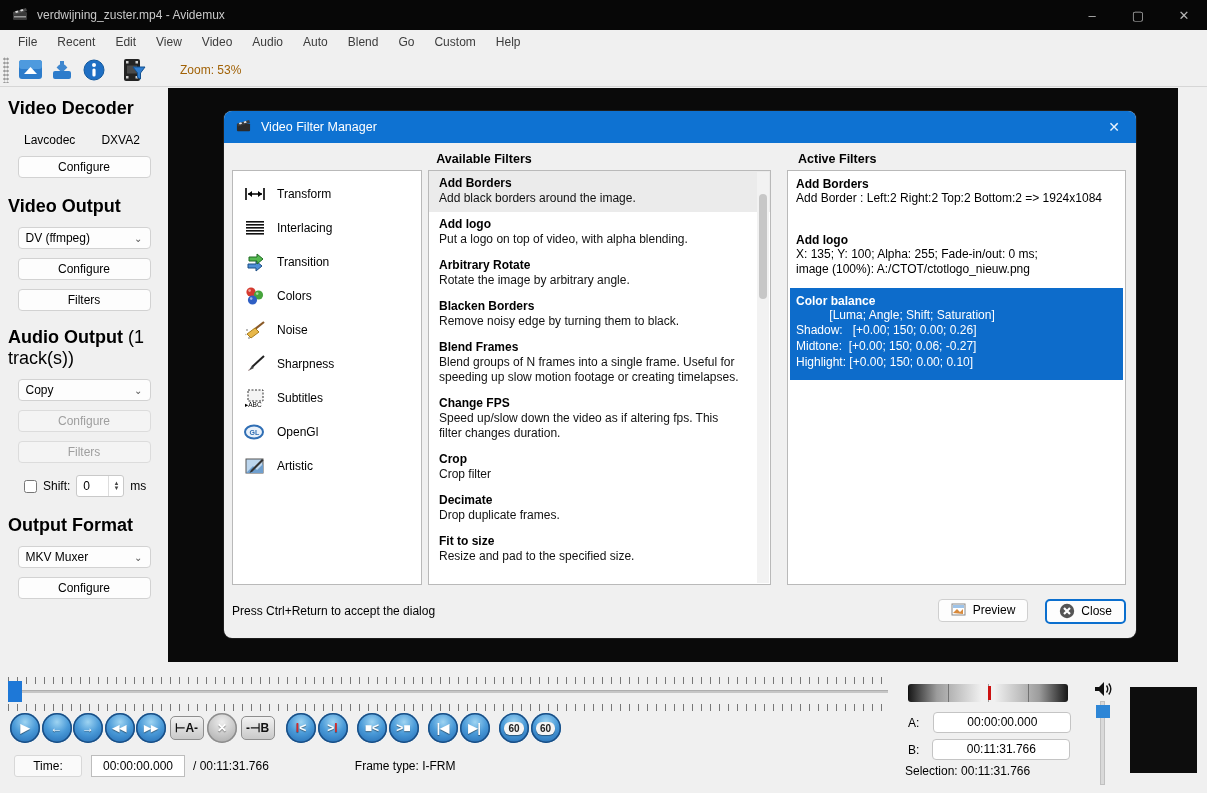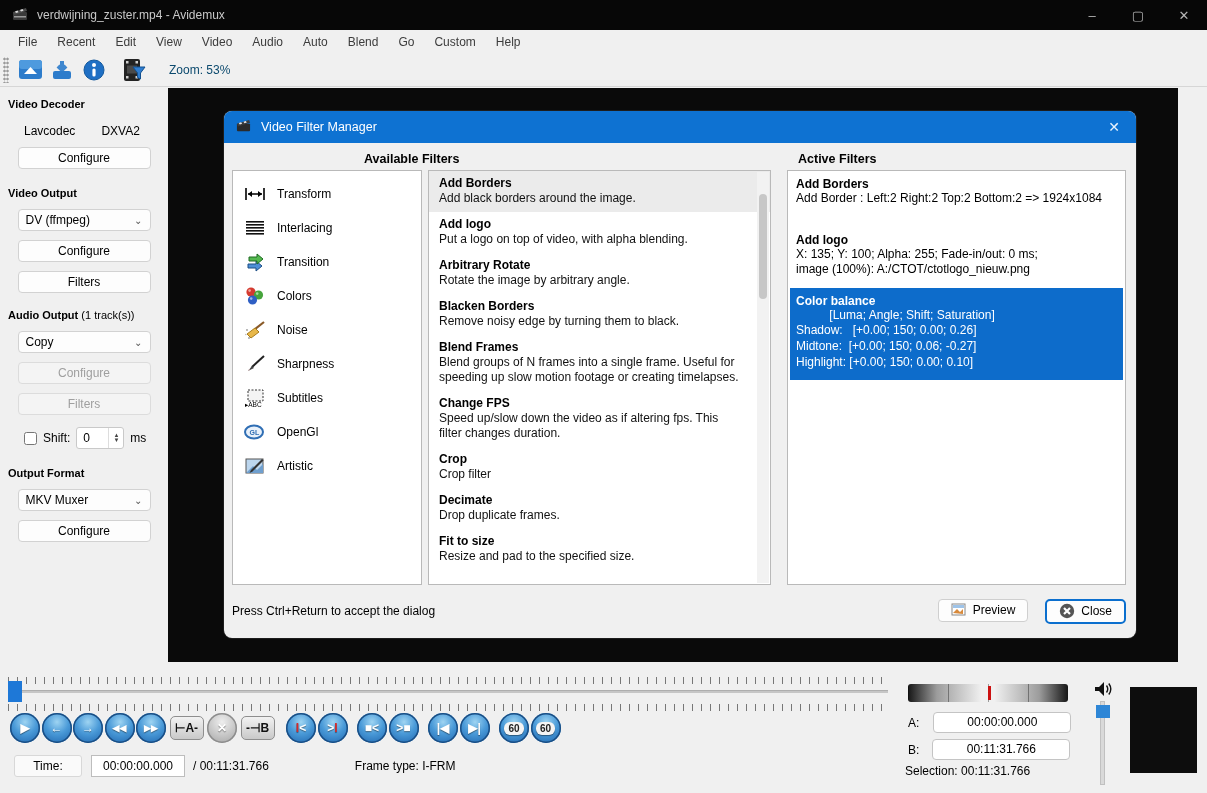--- a/index.html
+++ b/index.html
@@ -14,25 +14,25 @@
   .winbtn { width:46px; height:30px; display:flex; align-items:center; justify-content:center; color:#b5b5b5; font-size:13px; }
 
   
   .menubar { position:absolute; top:30px; left:0; right:0; height:23px; background:#f0f0f0; display:flex; align-items:center; padding-left:8px; }
   .menuitem { padding:3px 10px; color:#3c3c3c; }
 
   
   .toolbar { position:absolute; top:53px; left:0; right:0; height:34px; background:#f0f0f0; border-bottom:1px solid #d6d6d6; display:flex; align-items:center; }
   .tb-grip { width:6px; height:26px; margin:0 6px 0 3px; background-image:radial-gradient(#9a9a9a 1px, transparent 1.2px); background-size:3px 4px; }
   .tb-btn { width:30px; height:28px; display:flex; align-items:center; justify-content:center; margin-right:2px; }
-  .tb-zoom { margin-left:18px; color:#0c4a6e; }
+  .tb-zoom { margin-left:29px; color:#a16207; }
 
   
   .sidebar { position:absolute; top:88px; left:0; width:168px; bottom:118px; background:#f0f0f0; padding:8px 0 0 0; }
-  .sb-h { font-weight:bold; font-size:11px; padding:2px 0 0 8px; }
+  .sb-h { font-weight:bold; font-size:18px; padding:2px 0 0 8px; }
   .sb-row { display:flex; gap:26px; padding:14px 0 0 24px; }
   .sb-btn { display:block; width:133px; margin:9px auto 0 auto; height:22px; line-height:20px; text-align:center; background:#fdfdfd; border:1px solid #d2d2d2; border-radius:4px; }
   .sb-btn.disabled { color:#9f9f9f; background:#f4f4f4; border-color:#dcdcdc; }
   .sb-select { display:flex; justify-content:space-between; align-items:center; width:133px; margin:10px auto 0 auto; height:22px; background:#fdfdfd; border:1px solid #d2d2d2; border-radius:4px; padding:8px 7px; }
   .sb-select .chev { color:#555; font-size:10px; }
   .sb-gap { height:10px; }
   .shift-row { display:flex; align-items:center; margin:12px 0 0 24px; gap:6px; }
   .shift-row input[type=checkbox] { width:13px; height:13px; }
   .spin { width:48px; height:22px; border:1px solid #c9c9c9; border-radius:3px; background:#fff; display:flex; }
   .spin .val { flex:1; padding:3px 0 0 6px; }
@@ -41,21 +41,21 @@
   
   .videoarea { position:absolute; top:88px; left:168px; width:1010px; height:574px; background:#0a0a0a; }
 
   
   .dialog { position:absolute; top:111px; left:224px; width:912px; height:527px; background:#f0f0f0; border-radius:8px; box-shadow:0 0 0 1px #1d1d1d; }
   .dlg-titlebar { height:32px; background:#0e72d2; border-radius:8px 8px 0 0; display:flex; align-items:center; color:#fff; }
   .dlg-titlebar .appicon { margin:0 10px 0 12px; }
   .dlg-title { font-size:12.5px; }
   .dlg-close { margin-left:auto; width:44px; height:32px; display:flex; align-items:center; justify-content:center; color:#eaf3fd; font-size:14px; border-radius:0 8px 0 0; }
   .dlg-h { position:absolute; font-weight:bold; font-size:12.5px; }
-  .dlg-h.available { top:41px; left:140px; width:240px; }
+  .dlg-h.available { top:41px; left:140px; width:240px; text-align:center; }
   .dlg-h.active { top:41px; left:574px; }
   .listbox { position:absolute; top:59px; bottom:53px; background:#fff; border:1px solid #b9b9b9; overflow:hidden; }
   .cats { left:8px; width:190px; padding-top:6px; }
   .cat { display:flex; align-items:center; gap:11px; padding:7px 0 7px 11px; }
   .cat svg { flex:0 0 22px; }
   .filters-list { left:204px; width:343px; }
   .flt { padding:5px 10px 6px 10px; }
   .flt.sel { background:#ebebeb; }
   .flt .fname { font-weight:bold; }
   .flt .fdesc { color:#111; padding-top:1px; line-height:1.25; }

